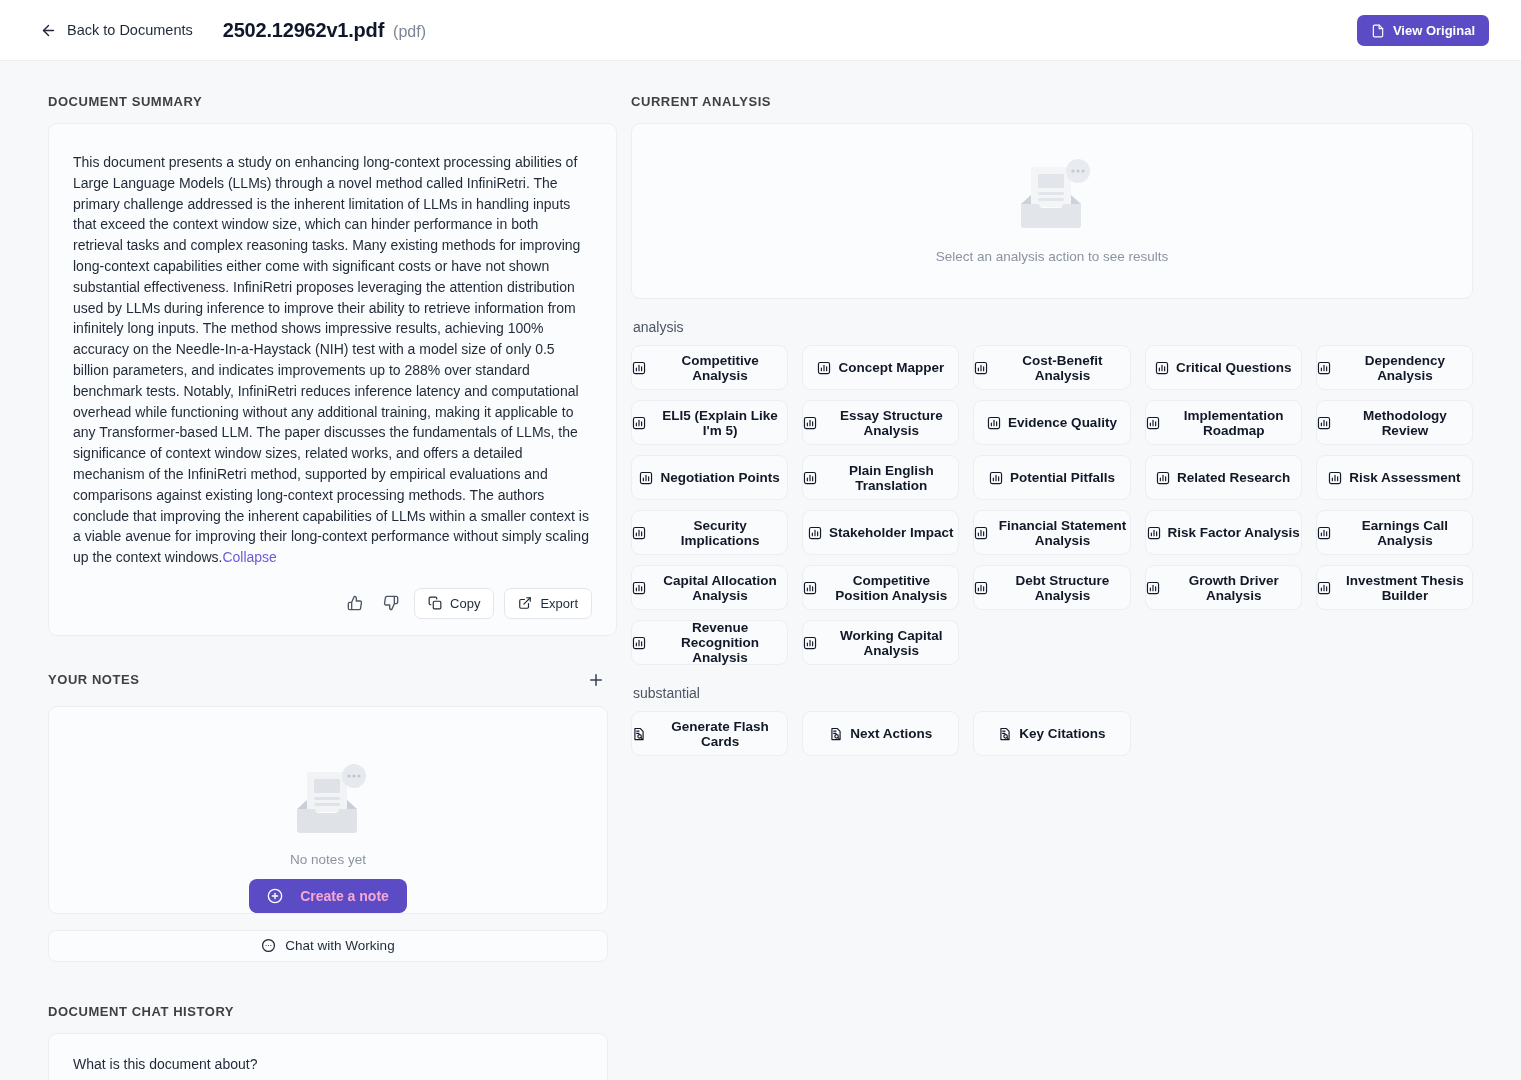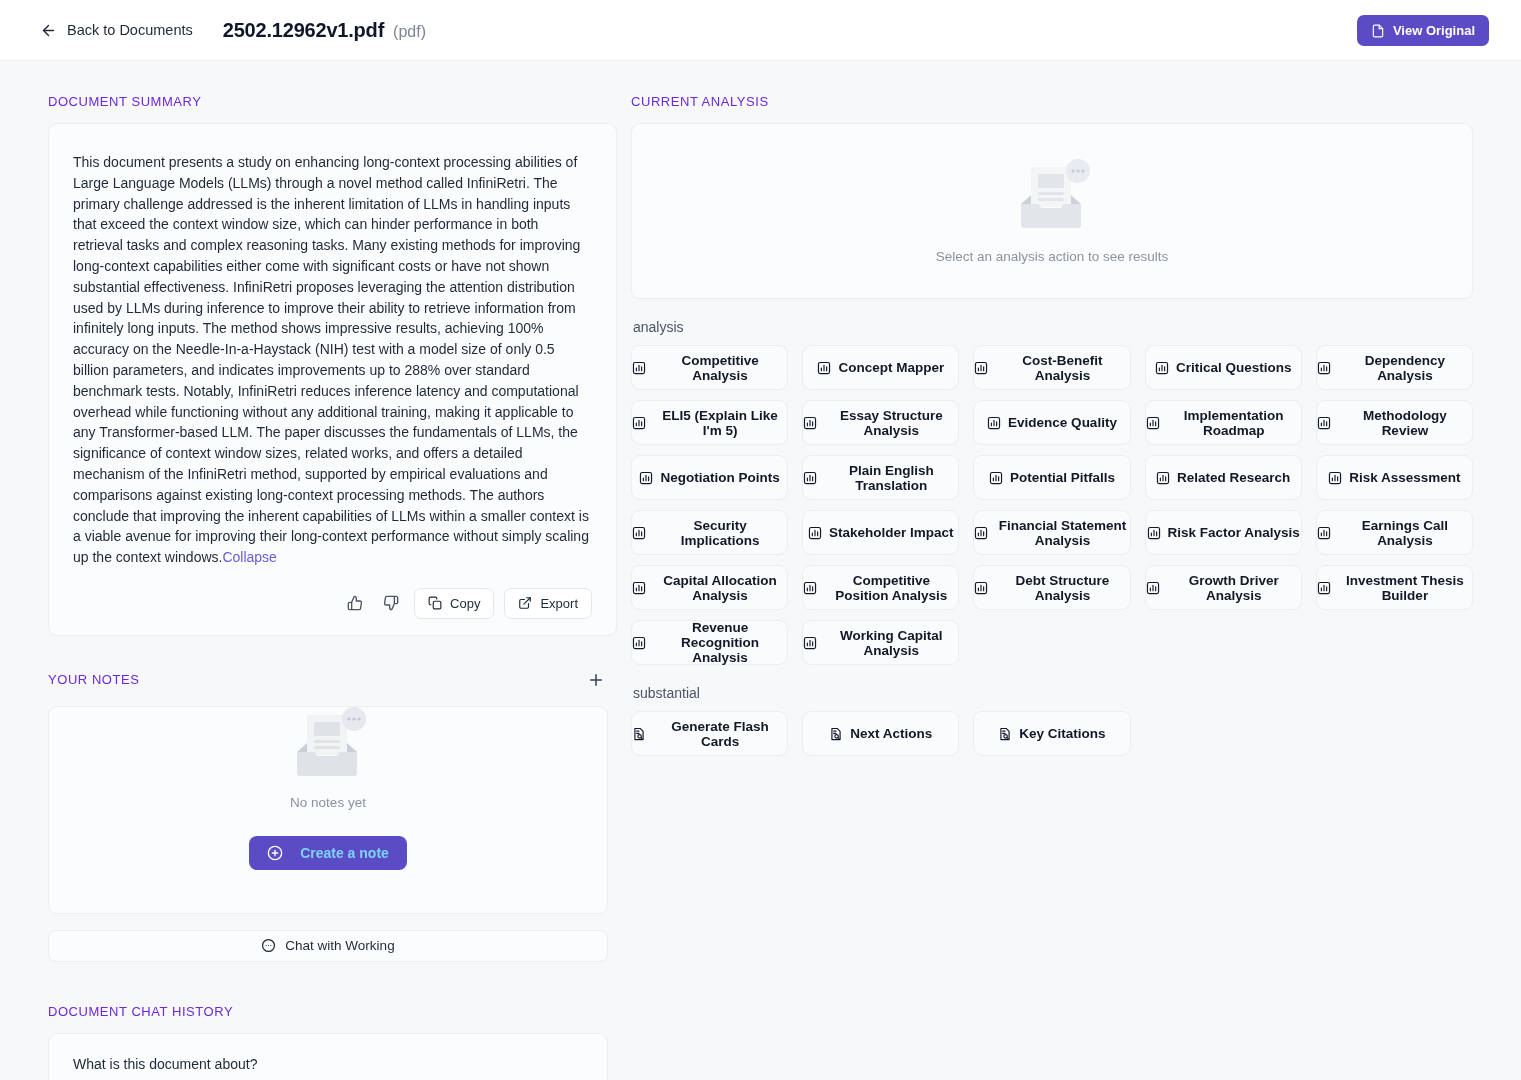--- a/index.html
+++ b/index.html
@@ -42,22 +42,22 @@
     display: flex; align-items: center; gap: 8px; cursor: pointer;
   }
   .view-original svg { width: 14px; height: 14px; display:block; }
 
   
   .page { display: flex; height: 1019px; }
   .col-left { width: 617px; padding: 33px 0 0 48px; }
   .col-right { flex: 1; padding: 33px 48px 0 14px; }
 
   .section-title {
-    font-size: 13px; font-weight: normal; letter-spacing: 0.55px;
-    color: #6d28d9; text-transform: uppercase;
+    font-size: 13px; font-weight: bold; letter-spacing: 0.55px;
+    color: #404040; text-transform: uppercase;
   }
 
   .card {
     background: #fbfcfd;
     border: 1px solid #eceef1;
     border-radius: 9px;
   }
 
   
   .summary-card { margin-top: 14px; padding: 28px 24px 16px 24px; }
@@ -89,27 +89,27 @@
     margin-top: 32px; width: 560px;
   }
   .plus-btn {
     width: 24px; height: 24px; background: transparent; border: none;
     display: flex; align-items: center; justify-content: center; cursor: pointer;
   }
   .plus-btn svg { width: 18px; height: 18px; display: block; }
   .notes-card {
     margin-top: 14px; width: 560px; height: 208px;
     display: flex; flex-direction: column;
-    align-items: center; justify-content: flex-start;
+    align-items: center; justify-content: flex-end;
   }
   .empty-illustration { margin-bottom: 10px; }
   .empty-text { font-size: 13.5px; color: #8b93a1; }
   .create-note-btn {
-    margin-top: 26px; height: 34px; padding: 0 18px;
-    background: #5b4bc4; color: #7dd3fc; border: none; border-radius: 8px;
+    margin-top: 12px; height: 34px; padding: 0 18px;
+    background: #5b4bc4; color: #f9a8d4; border: none; border-radius: 8px;
     font-size: 14px; font-family: inherit; font-weight: bold;
     display: flex; align-items: center; gap: 17px; cursor: pointer;
   }
   .create-note-btn svg { width: 16px; height: 16px; display:block; }
 
   .chat-with-doc {
     margin-top: 16px; width: 560px; height: 32px;
     background: #fbfcfd; border: 1px solid #eceef1; border-radius: 8px;
     font-size: 13.5px; font-family: inherit; color: #1f2937;
     display: flex; align-items: center; justify-content: center; gap: 9px;

